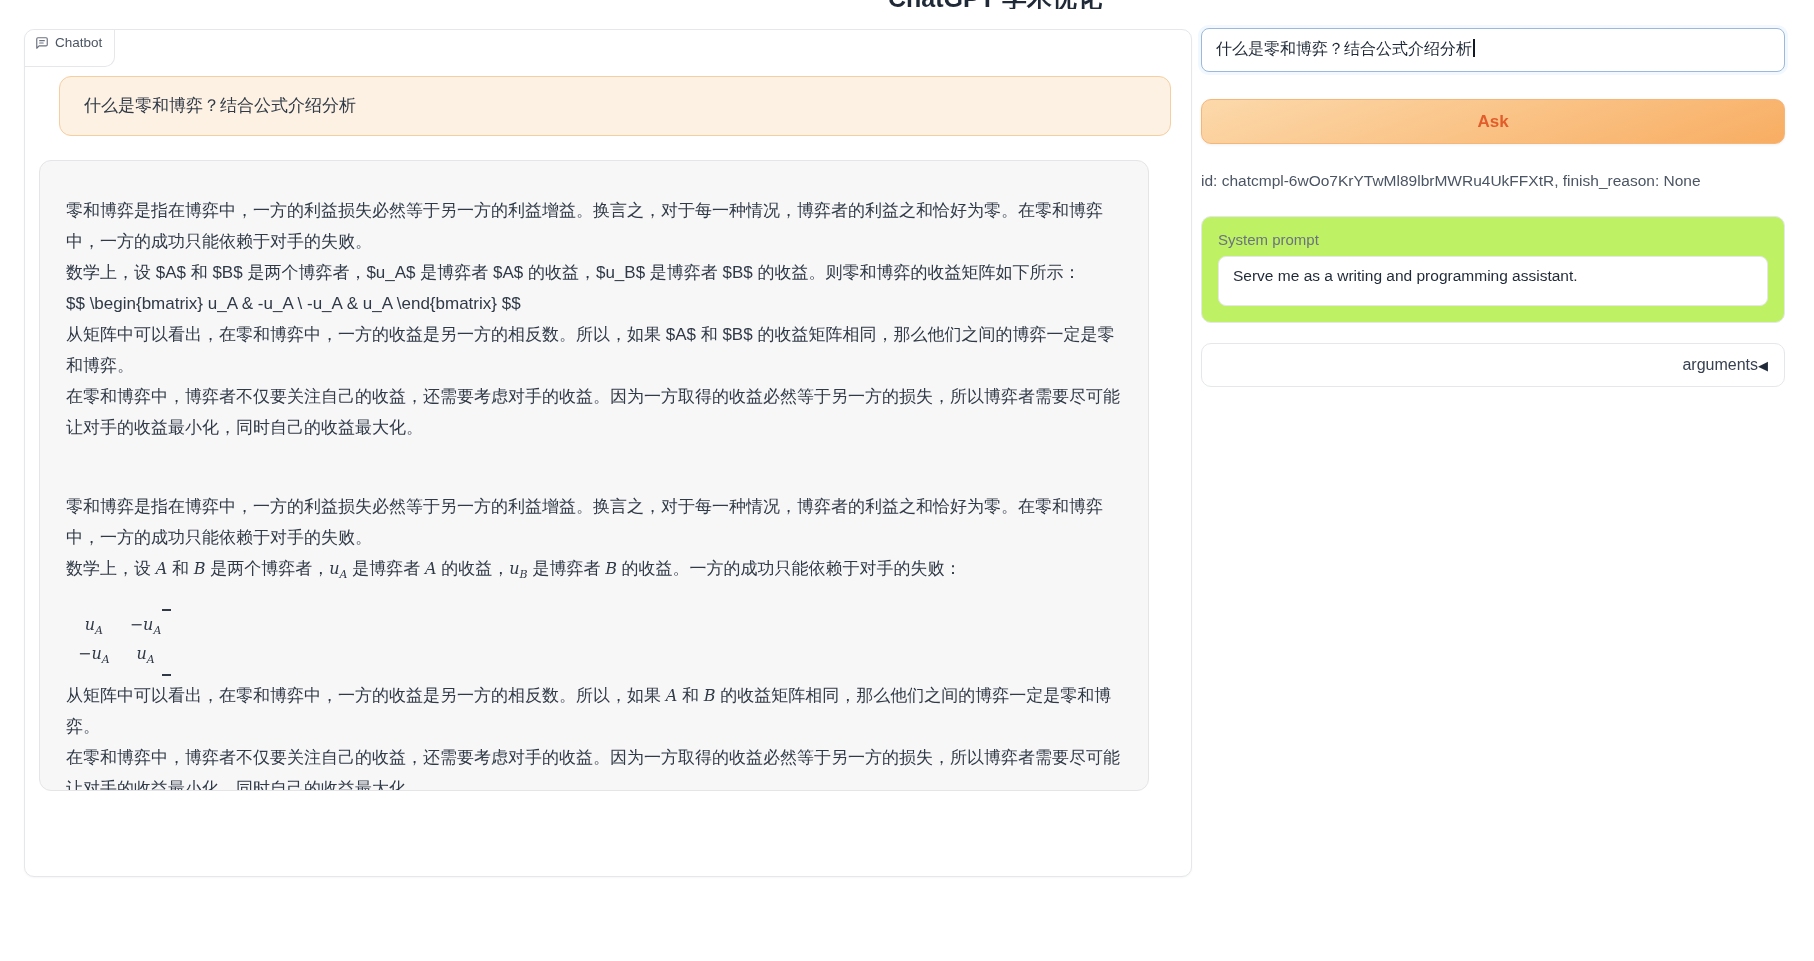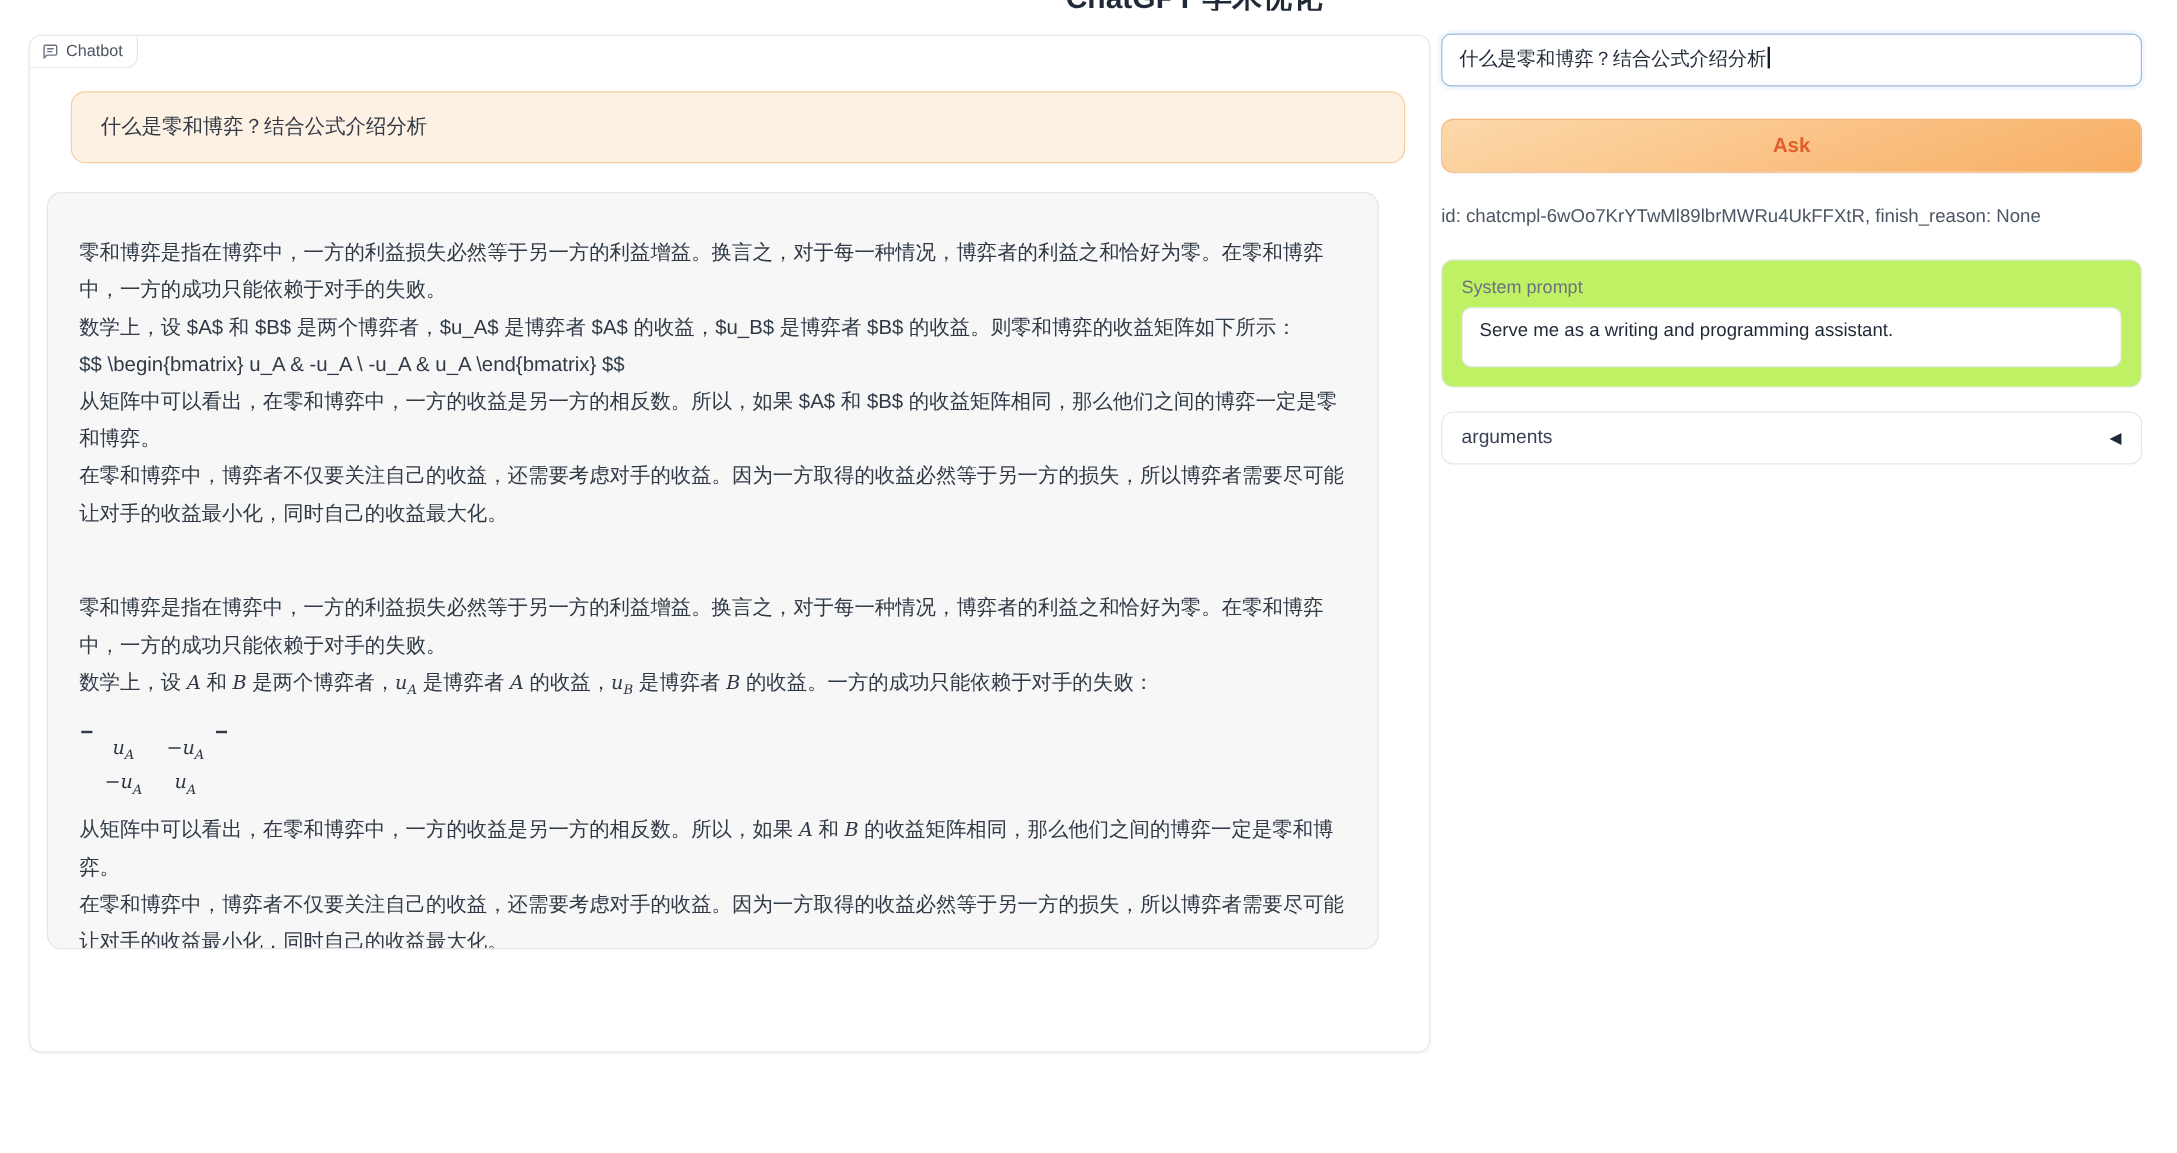--- a/index.html
+++ b/index.html
@@ -10,39 +10,39 @@
   
   .title-clip{position:absolute;left:880px;top:0;width:230px;height:9px;overflow:hidden;}
   .title-clip h1{margin:0;font-size:25px;font-weight:700;color:#1f2937;
                  transform:translateY(-18px);white-space:nowrap;text-align:center;}
 
   
   .chatbot-panel{position:absolute;left:24px;top:29px;width:1168px;height:848px;
                  background:#fff;border:1px solid #e5e7eb;border-radius:10px;
                  box-shadow:0 1px 2px rgba(0,0,0,.04);box-sizing:border-box;}
   .panel-label{position:absolute;left:0;top:0;display:flex;align-items:center;gap:6px;
-               padding:5px 12px 6px 10px;background:#fff;border-right:1px solid #e5e7eb;
+               padding:5px 12px 16px 10px;background:#fff;border-right:1px solid #e5e7eb;
                border-bottom:1px solid #e5e7eb;border-radius:10px 0 10px 0;
                color:#4b5563;font-size:13.5px;}
   .panel-label svg{display:block;color:#6b7280;}
 
   .msg{box-sizing:border-box;border-radius:12px;font-size:17px;line-height:31px;}
   .msg.user{position:absolute;left:34px;top:46px;width:1112px;height:60px;
             background:#fdf1e3;border:1.5px solid #f6ce9f;
             padding:13px 24px;color:#303a46;}
   .msg.bot{position:absolute;left:14px;top:130px;width:1110px;height:631px;
            background:#f7f7f8;border:1px solid #e5e5e8;
            padding:34px 26px;overflow:hidden;}
   .msg.bot p{margin:0;}
   .block-gap{height:48px;}
 
   
   .mv{font-family:"DejaVu Serif","Liberation Serif",serif;font-style:italic;font-size:16px;}
   sub.ms{font-family:"DejaVu Serif","Liberation Serif",serif;font-style:italic;font-size:11px;}
-  .matrix{display:inline-flex;align-items:flex-start;margin:3px 0 4px 2px;}
+  .matrix{display:inline-flex;align-items:flex-end;margin:3px 0 4px 2px;flex-direction:column;}
   .matrix .br{width:8px;}
   .matrix .br.l{border-left:1.8px solid #303a46;border-top:1.8px solid #303a46;border-bottom:1.8px solid #303a46;}
   .matrix .br.r{border-right:1.8px solid #303a46;border-top:1.8px solid #303a46;border-bottom:1.8px solid #303a46;}
   .matrix .cells{display:grid;grid-template-columns:auto auto;column-gap:20px;row-gap:0;
                  padding:3px 10px;text-align:center;line-height:22px;}
 
   
   .right-col{position:absolute;left:1201px;top:28px;width:584px;}
   .input-box{box-sizing:border-box;width:100%;height:44px;background:#fff;
              border:1px solid #9db8d8;border-radius:8px;padding:10px 14px;
@@ -66,21 +66,21 @@
 
   .status{font-size:15.5px;color:#4b5563;margin-bottom:26px;margin-top:28px;}
 
   .group{box-sizing:border-box;border:1px solid #e5e7eb;border-radius:10px;
          padding:14px 16px 16px;background:#bef264;margin-bottom:20px;}
   .group-label{font-size:15px;color:#6b7280;margin-bottom:8px;}
   .group .input-box{height:50px;border:1px solid #e5e7eb;box-shadow:none;
                     font-size:15.5px;margin-bottom:0;border-radius:8px;}
 
   .accordion{box-sizing:border-box;border:1px solid #e5e7eb;border-radius:10px;
-             height:44px;display:flex;align-items:center;justify-content:space-between;
+             height:44px;display:flex;align-items:center;justify-content:flex-end;
              padding:0 16px;background:#fff;cursor:pointer;}
   .accordion .acc-label{font-size:16px;color:#374151;}
   .accordion .tri{font-size:13px;color:#1f2937;}
 </style>
 </head>
 <body>
 
 <div class="page">
 
   <div class="title-clip">

